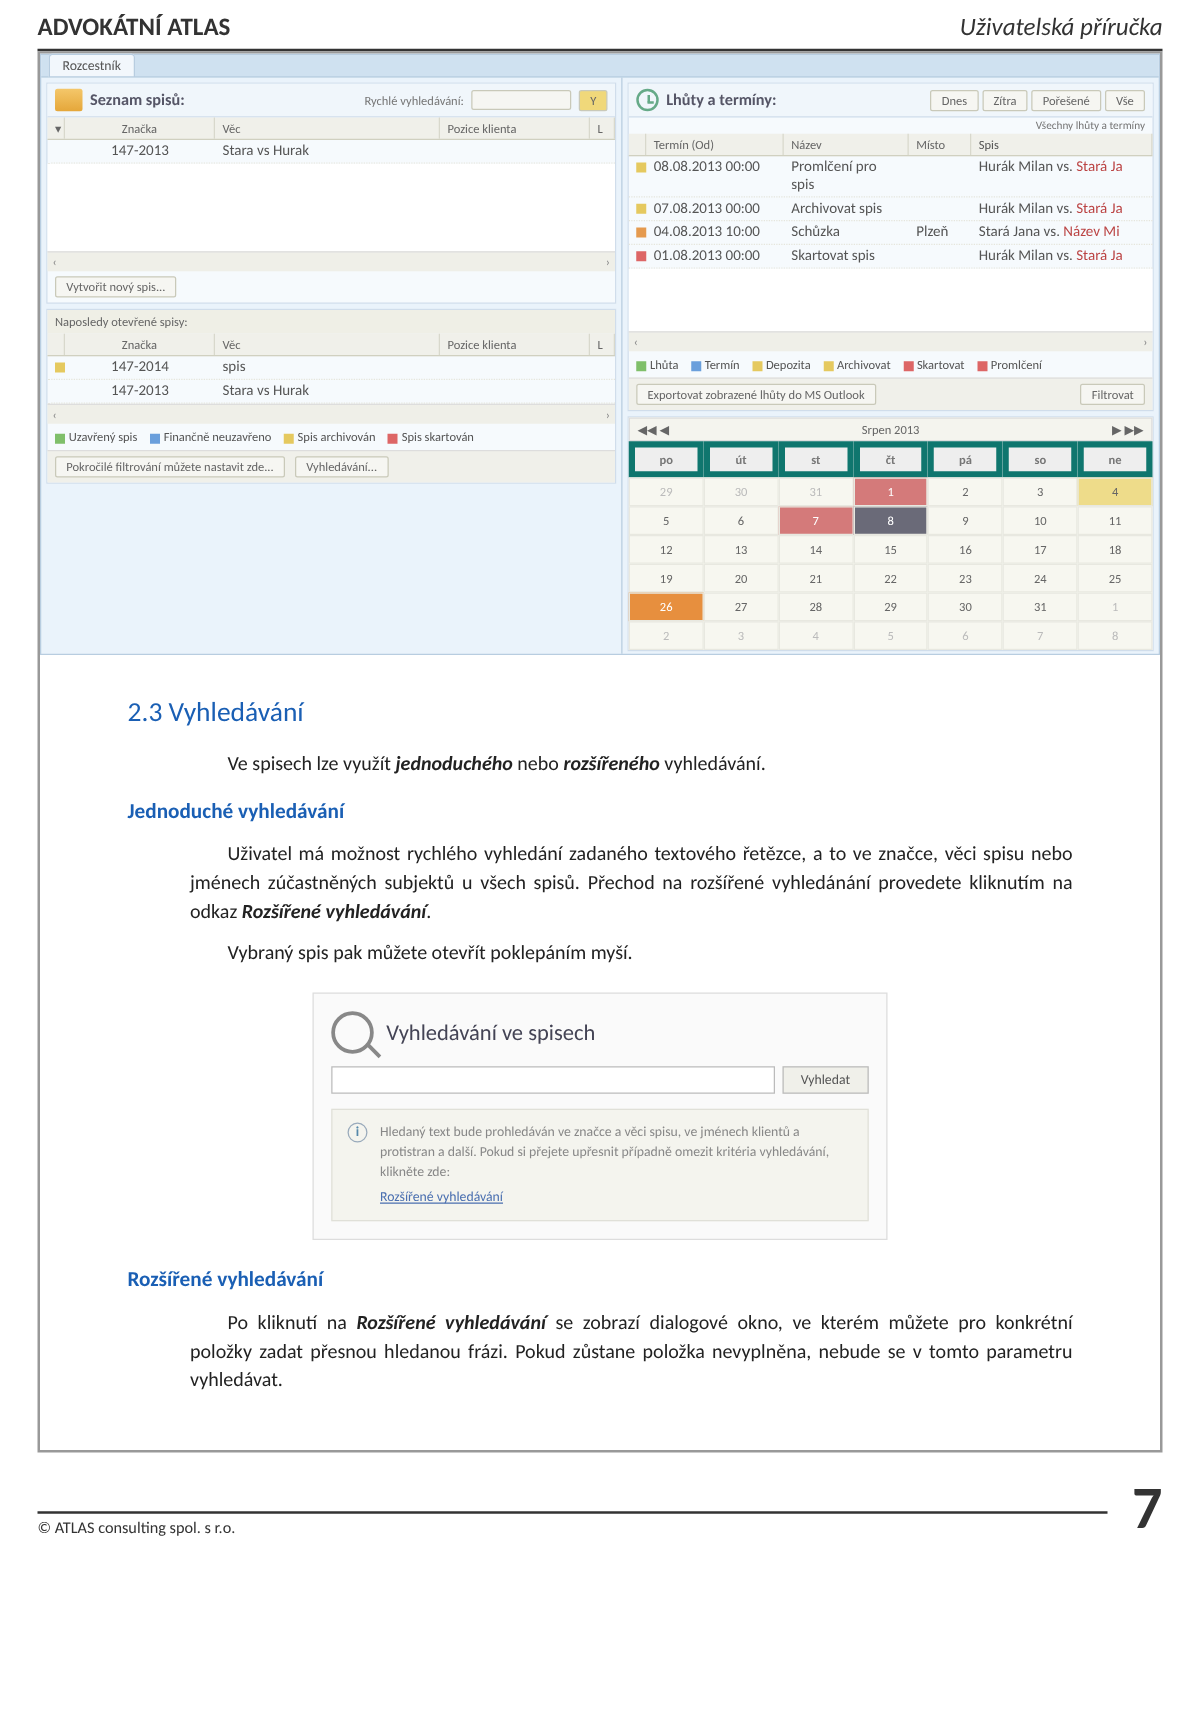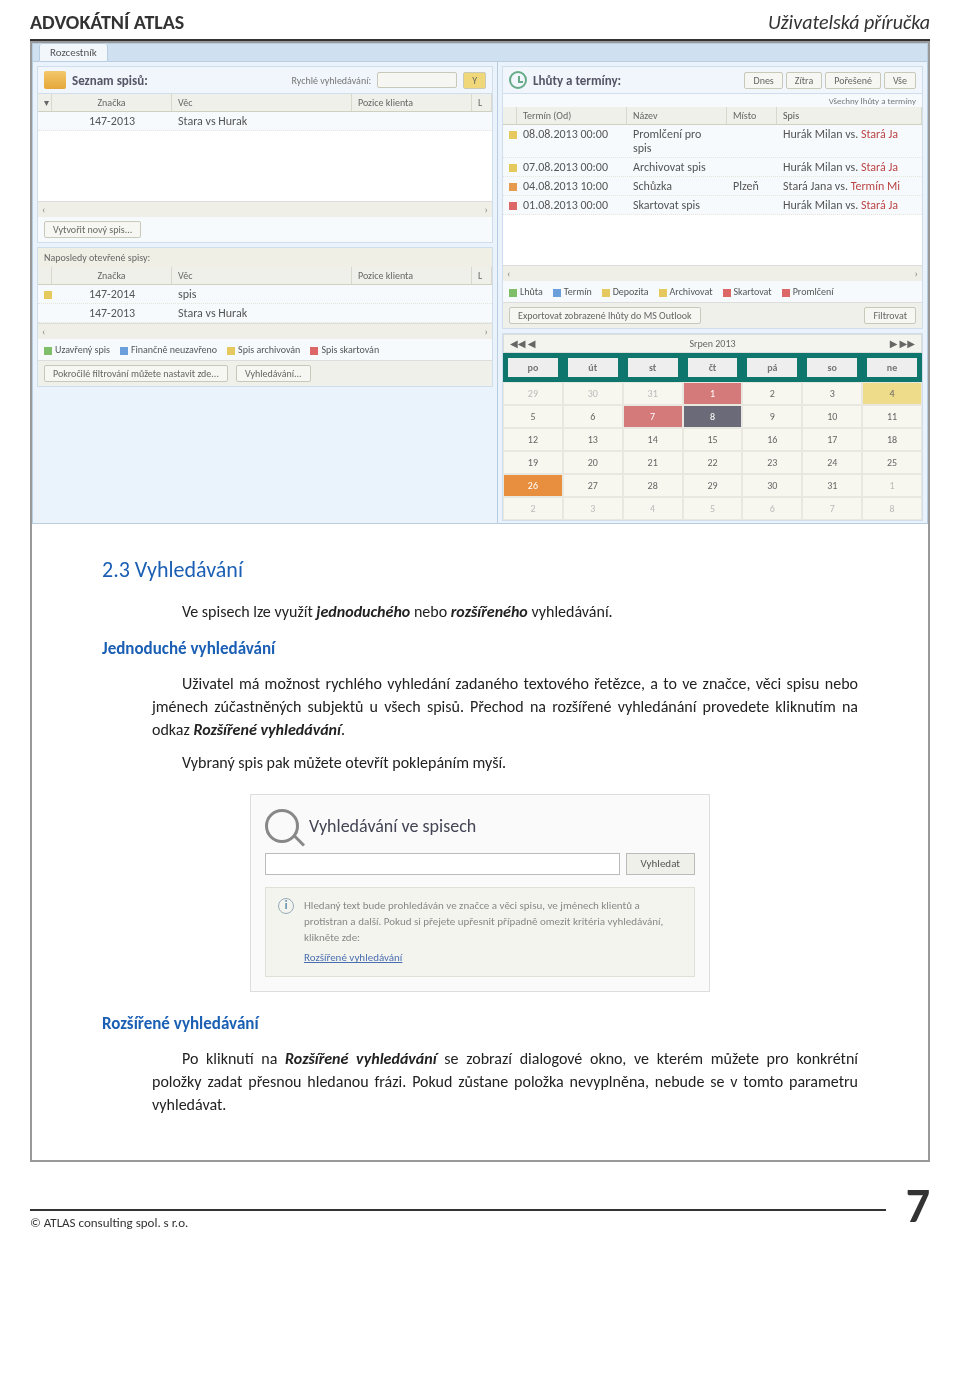--- a/index.html
+++ b/index.html
@@ -204,21 +204,21 @@
                 <div class="col-term">07.08.2013 00:00</div>
                 <div class="col-naz">Archivovat spis</div>
                 <div class="col-mis"></div>
                 <div class="col-spis"><span style="color:#555">Hurák Milan vs. </span><span class="link-red">Stará Ja</span></div>
               </div>
               <div class="grid-row">
                 <div class="marker-col"><span class="sq sq-org"></span></div>
                 <div class="col-term">04.08.2013 10:00</div>
                 <div class="col-naz">Schůzka</div>
                 <div class="col-mis">Plzeň</div>
-                <div class="col-spis"><span style="color:#555">Stará Jana vs. </span><span class="link-red">Termín Mi</span></div>
+                <div class="col-spis"><span style="color:#555">Stará Jana vs. </span><span class="link-red">Název Mi</span></div>
               </div>
               <div class="grid-row">
                 <div class="marker-col"><span class="sq sq-red"></span></div>
                 <div class="col-term">01.08.2013 00:00</div>
                 <div class="col-naz">Skartovat spis</div>
                 <div class="col-mis"></div>
                 <div class="col-spis"><span style="color:#555">Hurák Milan vs. </span><span class="link-red">Stará Ja</span></div>
               </div>
             </div>
           <div class="fill-space2"></div>

